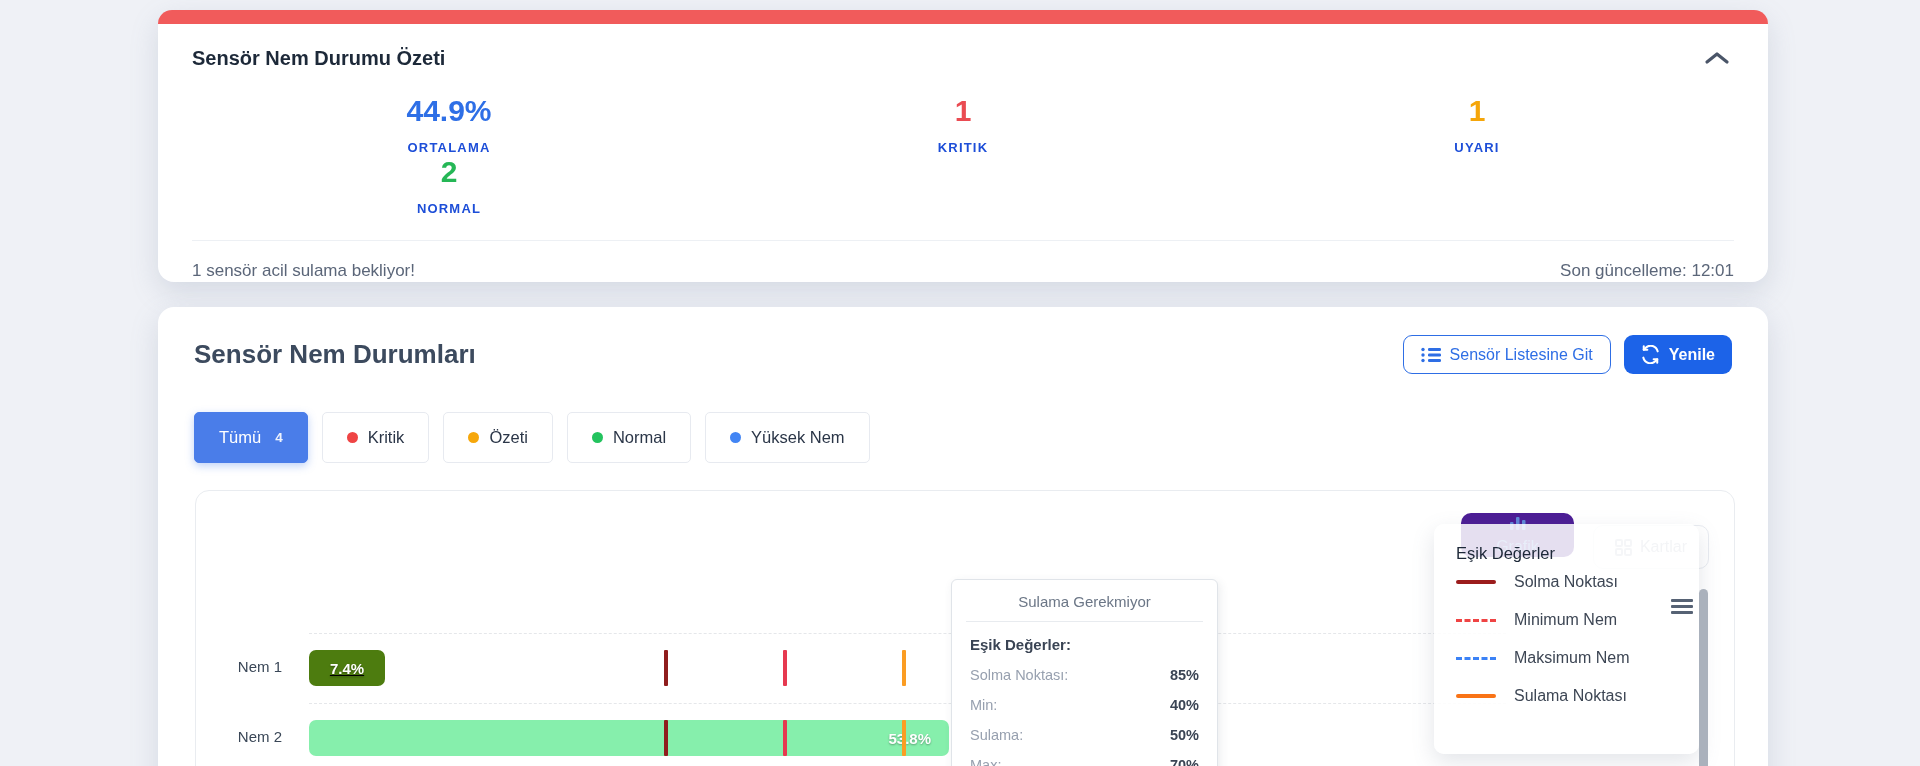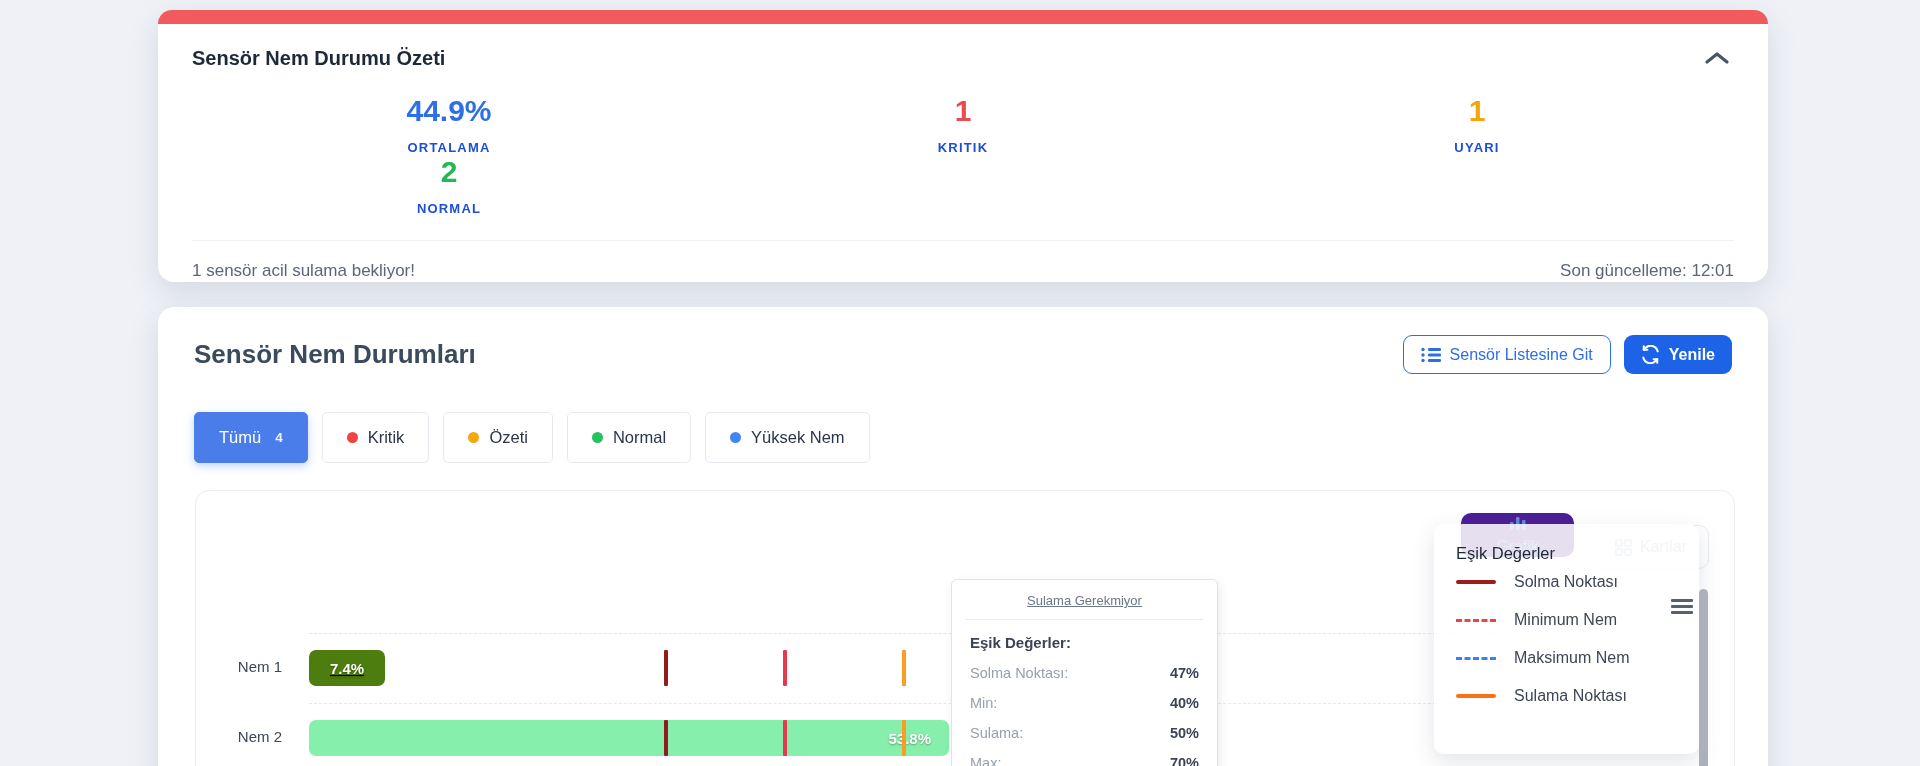--- a/index.html
+++ b/index.html
@@ -85,21 +85,21 @@
     cursor:pointer; }
   #chart-menu-icon div { height:2.5px; background:#566274; margin-bottom:3.5px;
     border-radius:1px; }
   #chart-scrollbar { position:absolute; left:1503px; top:98px; width:9px; height:330px;
     background:#aab1bc; border-radius:5px; z-index:7; }
 
   
   #chart-tooltip { position:absolute; left:755px; top:88px; width:267px; z-index:8;
     background:#fff; border:1px solid #e0e4e9; border-radius:6px;
     box-shadow:2px 3px 10px rgba(60,70,90,.10); }
-  .tt-title { text-align:center; font-size:13px; color:#6b7686; padding:13px 10px 11px;text-decoration:underline; }
+  .tt-title { text-align:center; font-size:15px; color:#6b7686; padding:13px 10px 11px; }
   .tt-divider { height:1px; background:#e8ebef; margin:0 14px; }
   .tt-body { padding:14px 18px 18px 18px; }
   .tt-section { font-size:15px; font-weight:700; color:#3a4454; margin-bottom:4px; }
   .tt-row { display:flex; justify-content:space-between; margin-top:14px; }
   .tt-row .lab { font-size:14.5px; color:#97a0af; }
   .tt-row .val { font-size:14.5px; font-weight:700; color:#3a4454; }
 
   svg { display:block; }
 </style>
 </head>
@@ -270,21 +270,21 @@
     <div id="chart-scrollbar"></div>
 
     <div id="chart-tooltip">
       <div class="tt-title">Sulama Gerekmiyor</div>
       <div class="tt-divider"></div>
       <div class="tt-body">
         <div class="tt-section">Eşik Değerler:</div>
         <div id="tooltip-rows">
             <div class="tt-row">
               <span class="lab">Solma Noktası:</span>
-              <span class="val">47%</span>
+              <span class="val">85%</span>
             </div>
             <div class="tt-row">
               <span class="lab">Min:</span>
               <span class="val">40%</span>
             </div>
             <div class="tt-row">
               <span class="lab">Sulama:</span>
               <span class="val">50%</span>
             </div>
             <div class="tt-row">

